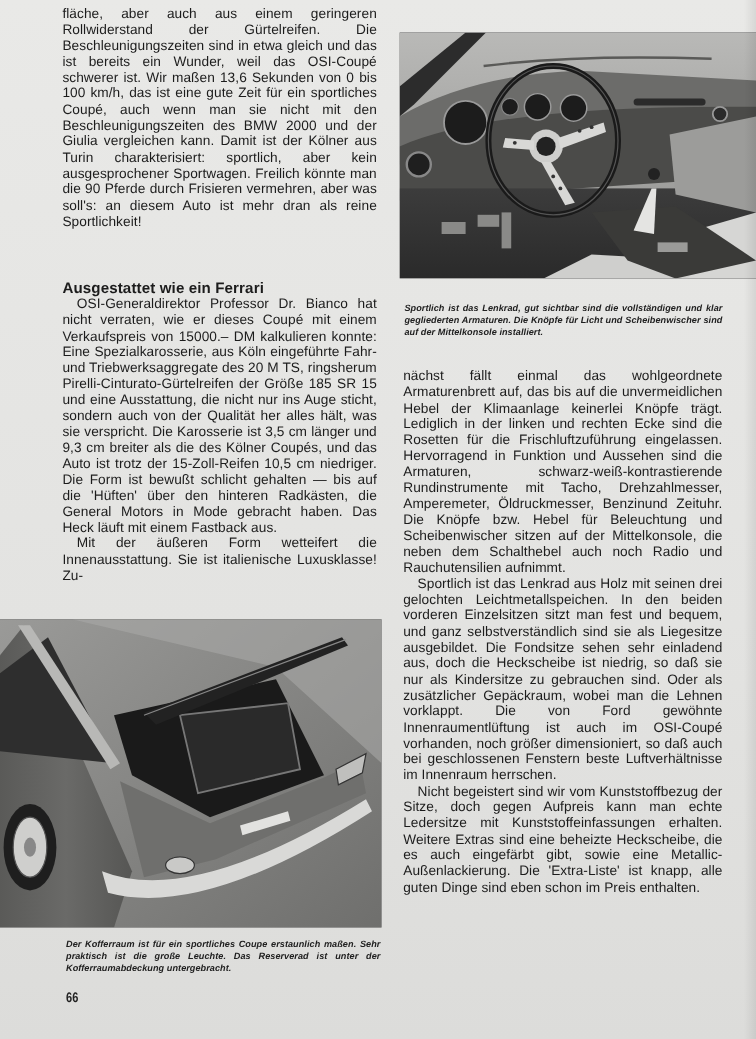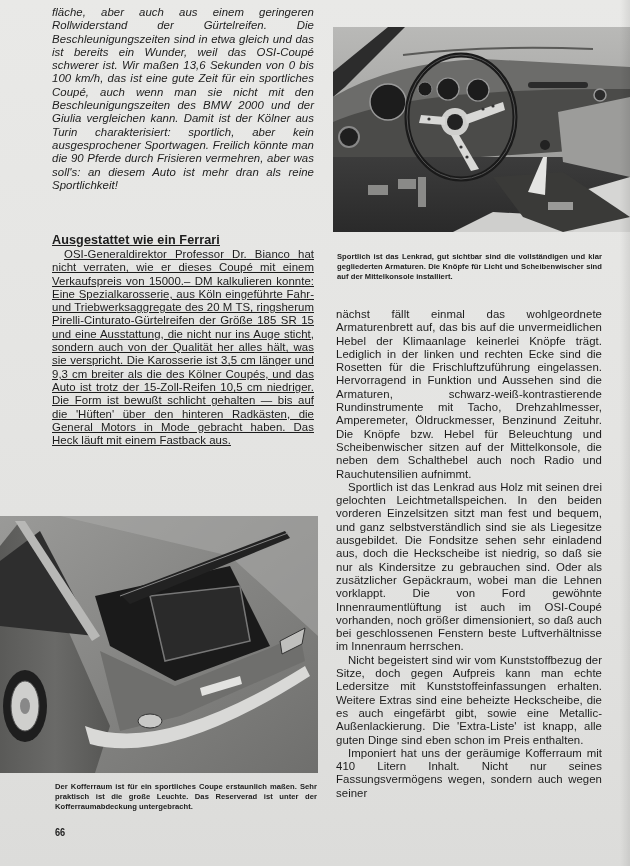--- a/index.html
+++ b/index.html
@@ -15,32 +15,33 @@
   }
   .col-text {
     position: absolute;
     font-size: 11.4px;
     line-height: 13.3px;
     text-align: justify;
     letter-spacing: 0.05px;
   }
   .col-text p { margin: 0; }
   .col-text p.indent { text-indent: 12px; }
-  #left-top { left: 52px; top: 6px; width: 262px; font-style: italic; }
-  #left-mid { left: 52px; top: 232px; width: 262px; text-decoration: underline; }
+  #left-top { left: 52px; top: 6px; width: 262px; }
+  #left-mid { left: 52px; top: 232px; width: 262px; }
   #right-text { left: 336px; top: 308px; width: 266px; }
   h2.heading {
     margin: 0; font-size: 12.6px; font-weight: bold; line-height: 16px;
     letter-spacing: 0.1px;
   }
   .caption {
     position: absolute;
     font-size: 7.6px; line-height: 10.2px; font-weight: bold;
     text-align: justify; letter-spacing: 0.05px;
     color: #202020;
+    font-style: italic;
   }
   #caption-top { left: 337px; top: 252px; width: 265px; }
   #caption-bottom { left: 55px; top: 782px; width: 262px; }
   .page-number {
     position: absolute; left: 55px; top: 826px;
     font-size: 11.5px; font-weight: bold; color: #222;
     transform: scaleX(0.8); transform-origin: left top;
   }
   .photo { position: absolute; overflow: hidden; background: #6d6d6d; }
   #photo-dashboard { left: 333px; top: 27px; width: 297px; height: 205px; }
@@ -57,20 +58,21 @@
 
 <div class="page-bg"></div>
 
 <div class="col-text" id="left-top">
   <p>fläche, aber auch aus einem geringeren Rollwiderstand der Gürtelreifen. Die Beschleunigungszeiten sind in etwa gleich und das ist bereits ein Wunder, weil das OSI-Coupé schwerer ist. Wir maßen 13,6 Sekunden von 0 bis 100 km/h, das ist eine gute Zeit für ein sportliches Coupé, auch wenn man sie nicht mit den Beschleunigungszeiten des BMW 2000 und der Giulia vergleichen kann. Damit ist der Kölner aus Turin charakterisiert: sportlich, aber kein ausgesprochener Sportwagen. Freilich könnte man die 90 Pferde durch Frisieren vermehren, aber was soll's: an diesem Auto ist mehr dran als reine Sportlichkeit!</p>
 </div>
 
 <div class="col-text" id="left-mid">
   <h2 class="heading">Ausgestattet wie ein Ferrari</h2>
   <p class="indent">OSI-Generaldirektor Professor Dr. Bianco hat nicht verraten, wie er dieses Coupé mit einem Verkaufspreis von 15000.– DM kalkulieren konnte: Eine Spezialkarosserie, aus Köln eingeführte Fahr- und Triebwerksaggregate des 20 M TS, ringsherum Pirelli-Cinturato-Gürtelreifen der Größe 185 SR 15 und eine Ausstattung, die nicht nur ins Auge sticht, sondern auch von der Qualität her alles hält, was sie verspricht. Die Karosserie ist 3,5 cm länger und 9,3 cm breiter als die des Kölner Coupés, und das Auto ist trotz der 15-Zoll-Reifen 10,5 cm niedriger. Die Form ist bewußt schlicht gehalten — bis auf die 'Hüften' über den hinteren Radkästen, die General Motors in Mode gebracht haben. Das Heck läuft mit einem Fastback aus.</p>
+  <p class="indent">Mit der äußeren Form wetteifert die Innenausstattung. Sie ist italienische Luxusklasse! Zu-</p>
 </div>
 
 <div class="photo" id="photo-dashboard" title="Black-and-white photo of the car interior: dashboard with round instruments and a three-spoke drilled steering wheel, center console with gear lever">
   <svg viewBox="0 0 297 205" preserveAspectRatio="none">
     <defs>
       <linearGradient id="dashSky" x1="0" y1="0" x2="0" y2="1">
         <stop offset="0" stop-color="#b9b9b7"></stop>
         <stop offset="1" stop-color="#8f8f8d"></stop>
       </linearGradient>
       <linearGradient id="floorG" x1="0" y1="0" x2="0" y2="1">
@@ -124,21 +126,20 @@
     <circle cx="96" cy="92" r="1.6" fill="#333"></circle>
   </svg>
 </div>
 
 <div class="caption" id="caption-top">Sportlich ist das Lenkrad, gut sichtbar sind die vollständigen und klar gegliederten Armaturen. Die Knöpfe für Licht und Scheibenwischer sind auf der Mittelkonsole installiert.</div>
 
 <div class="col-text" id="right-text">
   <p>nächst fällt einmal das wohlgeordnete Armaturenbrett auf, das bis auf die unvermeidlichen Hebel der Klimaanlage keinerlei Knöpfe trägt. Lediglich in der linken und rechten Ecke sind die Rosetten für die Frischluftzuführung eingelassen. Hervorragend in Funktion und Aussehen sind die Armaturen, schwarz-weiß-kontrastierende Rundinstrumente mit Tacho, Drehzahlmesser, Amperemeter, Öldruckmesser, Benzinund Zeituhr. Die Knöpfe bzw. Hebel für Beleuchtung und Scheibenwischer sitzen auf der Mittelkonsole, die neben dem Schalthebel auch noch Radio und Rauchutensilien aufnimmt.</p>
   <p class="indent">Sportlich ist das Lenkrad aus Holz mit seinen drei gelochten Leichtmetallspeichen. In den beiden vorderen Einzelsitzen sitzt man fest und bequem, und ganz selbstverständlich sind sie als Liegesitze ausgebildet. Die Fondsitze sehen sehr einladend aus, doch die Heckscheibe ist niedrig, so daß sie nur als Kindersitze zu gebrauchen sind. Oder als zusätzlicher Gepäckraum, wobei man die Lehnen vorklappt. Die von Ford gewöhnte Innenraumentlüftung ist auch im OSI-Coupé vorhanden, noch größer dimensioniert, so daß auch bei geschlossenen Fenstern beste Luftverhältnisse im Innenraum herrschen.</p>
   <p class="indent">Nicht begeistert sind wir vom Kunststoffbezug der Sitze, doch gegen Aufpreis kann man echte Ledersitze mit Kunststoffeinfassungen erhalten. Weitere Extras sind eine beheizte Heckscheibe, die es auch eingefärbt gibt, sowie eine Metallic-Außenlackierung. Die 'Extra-Liste' ist knapp, alle guten Dinge sind eben schon im Preis enthalten.</p>
-  <p class="indent">Imponiert hat uns der geräumige Kofferraum mit 410 Litern Inhalt. Nicht nur seines Fassungsvermögens wegen, sondern auch wegen seiner</p>
 </div>
 
 <div class="photo" id="photo-trunk" title="Black-and-white photo of the coupé rear with the trunk lid open showing a suitcase inside">
   <svg viewBox="0 0 318 257" preserveAspectRatio="none">
     <defs>
       <linearGradient id="groundG" x1="0" y1="0" x2="1" y2="1">
         <stop offset="0" stop-color="#9a9a98"></stop>
         <stop offset="1" stop-color="#6f6f6d"></stop>
       </linearGradient>
       <linearGradient id="bodyG" x1="0" y1="0" x2="1" y2="0">

